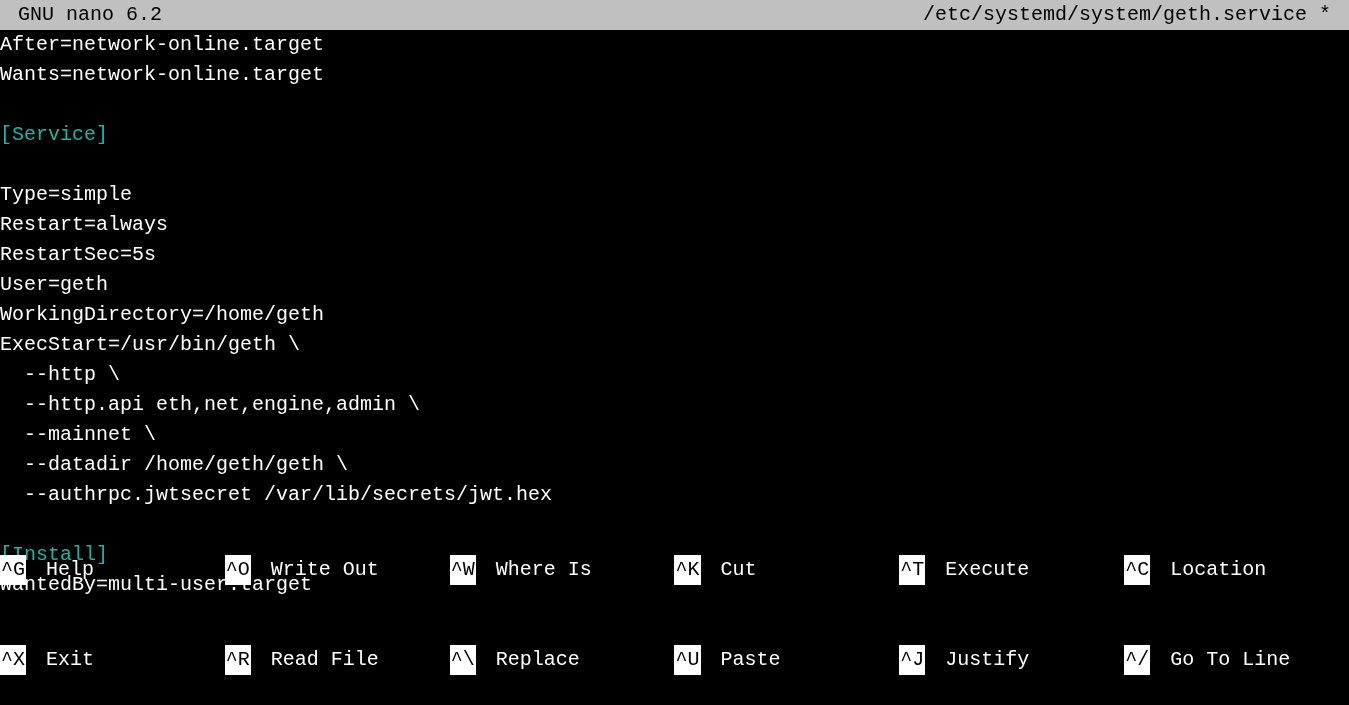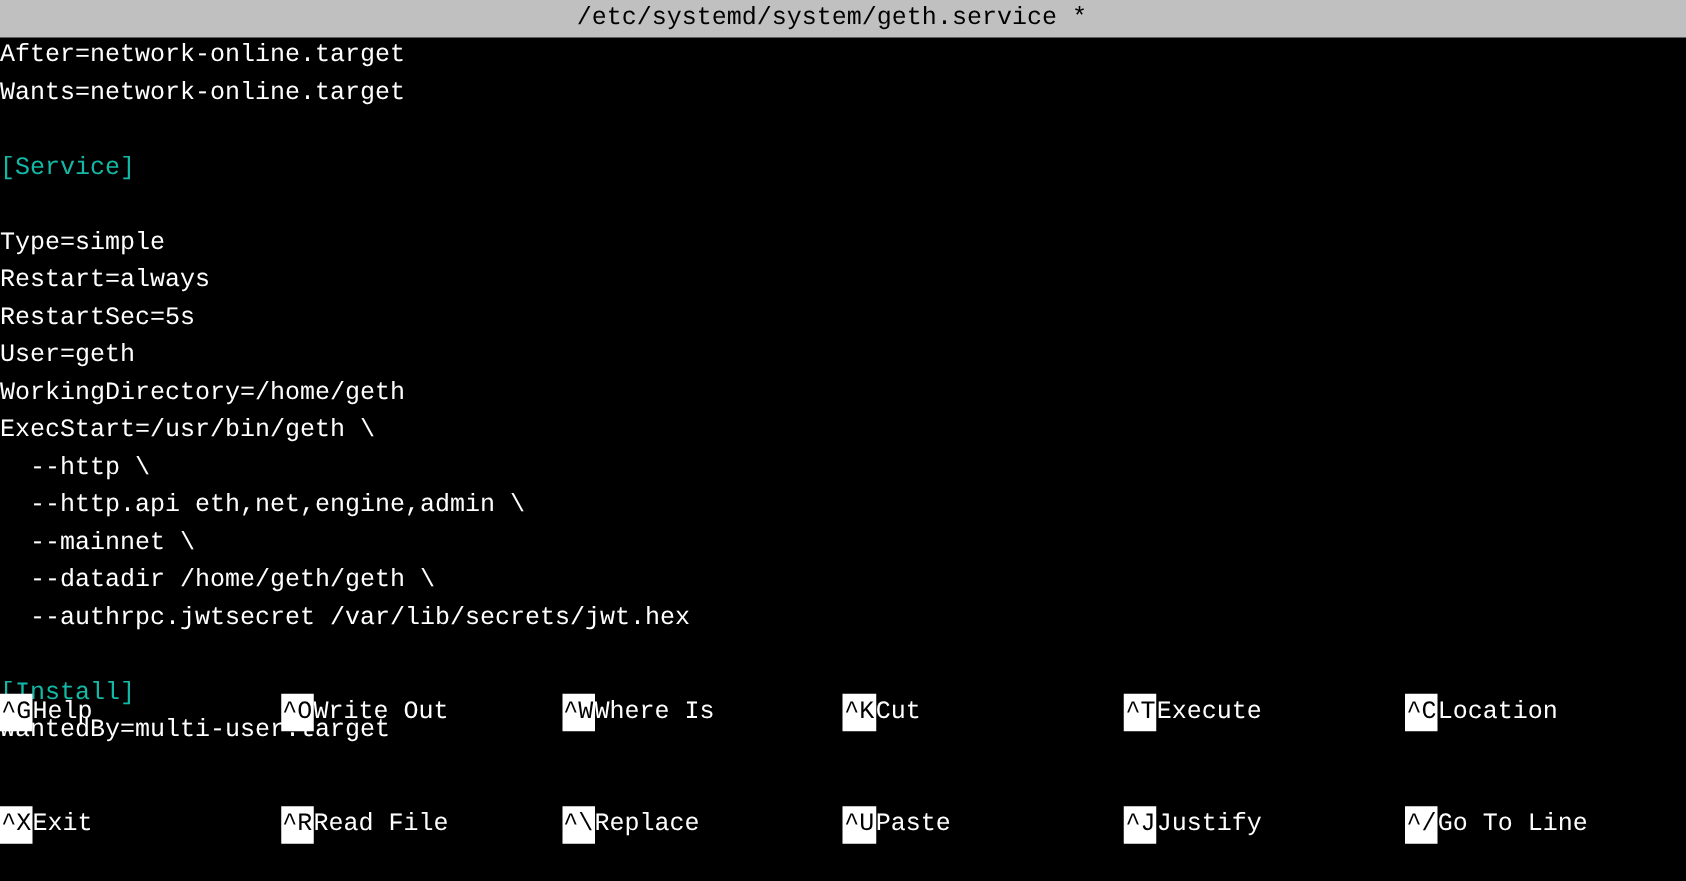--- a/index.html
+++ b/index.html
@@ -15,21 +15,21 @@
   }
   .title-bar {
     background: #c0c0c0;
     color: #000;
     width: 100%;
     height: 30px;
     display: flex;
     white-space: pre;
   }
   .title-left { padding-left: 18px; }
-  .title-center { flex: 1; text-align: center; }
+  .title-center { flex: 1; text-align: right; }
   .title-right { width: 18px; }
   .editor {
     white-space: pre;
     padding-left: 0;
   }
   .green { color: #14b8a6; }
   .shortcuts {
     position: absolute;
     left: 0;
     bottom: 0;
@@ -44,26 +44,27 @@
     width: 224.83px;
     display: flex;
     align-items: center;
   }
   .key {
     background: #fff;
     color: #000;
     display: inline-block;
     padding: 0 1px;
   }
-  .label { padding-left: 0; }
+  .label { padding-left: 20px; }
 </style>
 </head>
 <body>
 
 <div class="title-bar">
+  <span class="title-left">GNU nano 6.2</span>
   <span class="title-center">/etc/systemd/system/geth.service *</span>
   <span class="title-right"></span>
 </div>
 
 <div class="editor" id="editor"><div class="">After=network-online.target</div><div class="">Wants=network-online.target</div><div class="">&nbsp;</div><div class="green">[Service]</div><div class="">&nbsp;</div><div class="">Type=simple</div><div class="">Restart=always</div><div class="">RestartSec=5s</div><div class="">User=geth</div><div class="">WorkingDirectory=/home/geth</div><div class="">ExecStart=/usr/bin/geth \</div><div class="">  --http \</div><div class="">  --http.api eth,net,engine,admin \</div><div class="">  --mainnet \</div><div class="">  --datadir /home/geth/geth \</div><div class="">  --authrpc.jwtsecret /var/lib/secrets/jwt.hex</div><div class="">&nbsp;</div><div class="green">[Install]</div><div class="">WantedBy=multi-user.target</div></div>
 
 <div class="shortcuts">
   <div class="shortcut-row" id="row1"><div class="shortcut-cell"><span class="key">^G</span><span class="label">Help</span></div><div class="shortcut-cell"><span class="key">^O</span><span class="label">Write Out</span></div><div class="shortcut-cell"><span class="key">^W</span><span class="label">Where Is</span></div><div class="shortcut-cell"><span class="key">^K</span><span class="label">Cut</span></div><div class="shortcut-cell"><span class="key">^T</span><span class="label">Execute</span></div><div class="shortcut-cell"><span class="key">^C</span><span class="label">Location</span></div></div>
   <div class="shortcut-row" id="row2"><div class="shortcut-cell"><span class="key">^X</span><span class="label">Exit</span></div><div class="shortcut-cell"><span class="key">^R</span><span class="label">Read File</span></div><div class="shortcut-cell"><span class="key">^\</span><span class="label">Replace</span></div><div class="shortcut-cell"><span class="key">^U</span><span class="label">Paste</span></div><div class="shortcut-cell"><span class="key">^J</span><span class="label">Justify</span></div><div class="shortcut-cell"><span class="key">^/</span><span class="label">Go To Line</span></div></div>
 </div>

